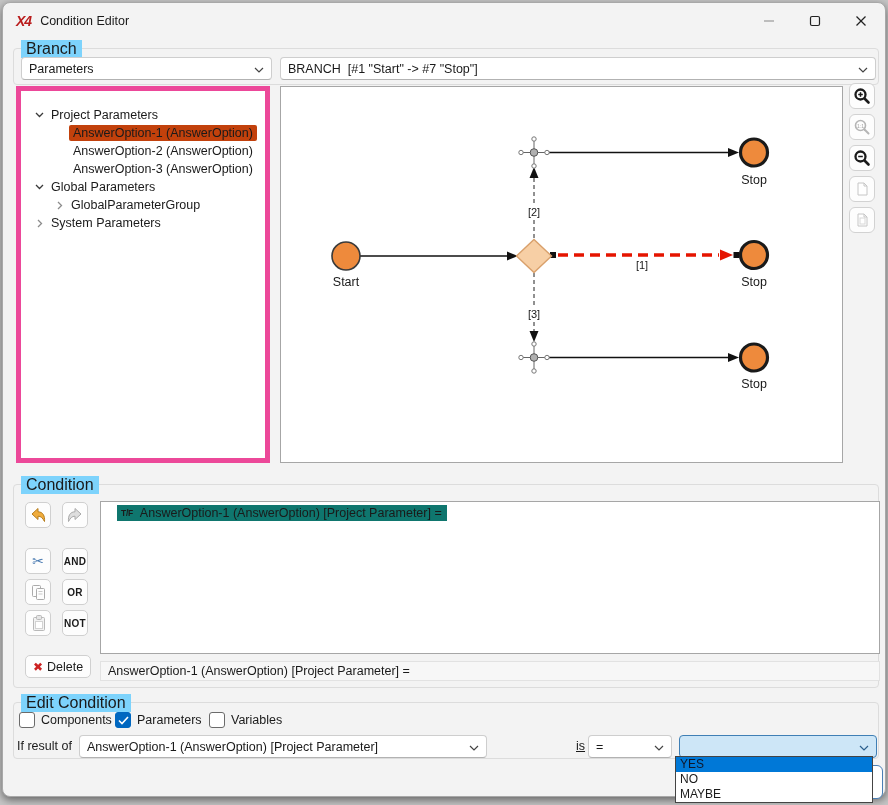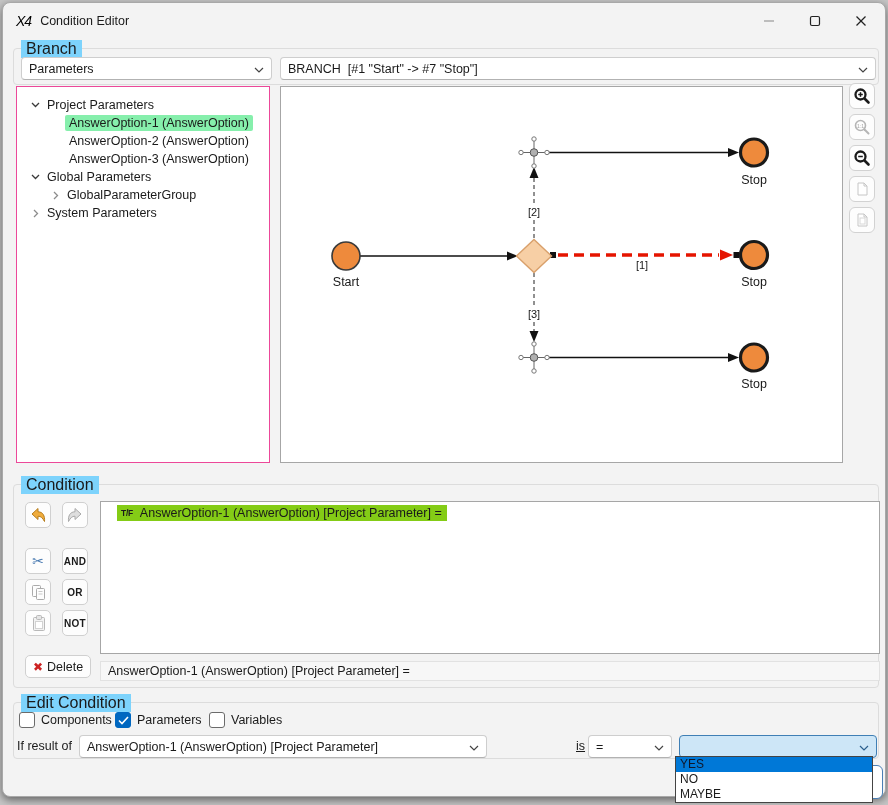--- a/index.html
+++ b/index.html
@@ -3,53 +3,53 @@
 <meta charset="utf-8">
 <style>
   * { box-sizing: border-box; }
   html,body { margin:0; padding:0; width:888px; height:805px; overflow:hidden;
     background:#c6c6c6; font-family:"Liberation Sans","DejaVu Sans",sans-serif; color:#1a1a1a; }
   .window { position:absolute; left:2px; top:2px; width:884px; height:795px;
     background:#f3f3f3; border:1px solid #a8a8a8; border-radius:8px;
     box-shadow:0 3px 8px rgba(0,0,0,.5); }
   
   .titlebar { position:absolute; left:0; top:0; right:0; height:36px; display:flex; align-items:center; }
-  .logo { font-weight:normal; font-size:14px; color:#000000; margin-left:13px; letter-spacing:-1px; font-style:italic; }
+  .logo { font-weight:bold; font-size:14px; color:#b91c1c; margin-left:13px; letter-spacing:-1px; font-style:italic; }
   .title { font-size:12.5px; margin-left:9px; }
   .wcontrols { position:absolute; right:1px; top:0; height:35px; display:flex; }
   .wbtn { width:46px; height:35px; display:flex; align-items:center; justify-content:center; border-top-right-radius:8px; }
   
   .group { position:absolute; border:1px solid #dcdcdc; border-radius:4px; }
   .glabel { position:absolute; top:-9px; left:7px; background:#7dd3fc; padding:0 5px; font-size:16px; }
   
   .combo { position:absolute; height:23px; background:#fff; border:1px solid #cecece;
     border-bottom-color:#b2b2b2; border-radius:4px; display:flex; align-items:center;
     font-size:12.5px; padding:0 22px 0 7px; }
   .combo .val { white-space:pre; overflow:hidden; }
   .combo .cv { position:absolute; right:7px; top:9px; }
   .combo.focused { background:#cde6f7; border:1px solid #3f7fb5; }
   
   .tree { position:absolute; left:13px; top:83px; width:254px; height:377px; background:#fff;
-    border:1px solid #ec4899; padding-top:9px; overflow:hidden; }
+    border:5px solid #ec4899; padding-top:15px; overflow:hidden; }
   .trow { height:18px; display:flex; align-items:center; font-size:12.5px; cursor:default; }
   .tchev { width:15px; display:flex; justify-content:center; align-items:center; flex:none; }
   .tlabel { padding:1px 4px; border-radius:2px; white-space:nowrap; }
-  .trow.sel .tlabel { background:#86efac; }
+  .trow.sel .tlabel { background:#c2410c; }
   .ind0 { padding-left:11px; } .ind1 { padding-left:48px; } .ind1c { padding-left:31px; }
   
   .canvas { position:absolute; left:277px; top:83px; width:563px; height:377px; background:#fff; border:1px solid #a6a6a6; }
   .sbtn { position:absolute; left:846px; width:26px; height:26px; background:#fdfdfd;
     border:1px solid #d2d2d2; border-radius:6px; display:flex; align-items:center; justify-content:center; }
   
   .cbtn { position:absolute; width:26px; height:26px; background:#fdfdfd; border:1px solid #d0d0d0;
     border-radius:5px; display:flex; align-items:center; justify-content:center; }
   .logic { font-size:10px; font-weight:bold; letter-spacing:.3px; }
   .cutg { color:#4678b0; font-size:14px; font-family:"DejaVu Sans",sans-serif; }
   .list { position:absolute; left:86px; top:16px; width:780px; height:153px; background:#fff; border:1px solid #a6a6a6; overflow:hidden; }
-  .litem { margin:3px 0 0 16px; display:inline-flex; align-items:center; background:#84cc16; padding:1px 5px 1px 4px; font-size:12.5px; }
+  .litem { margin:3px 0 0 16px; display:inline-flex; align-items:center; background:#0f766e; padding:1px 5px 1px 4px; font-size:12.5px; }
   .lpre { font-size:8.5px; font-weight:bold; margin-right:7px; letter-spacing:-.3px; }
   .expr { position:absolute; left:86px; top:176px; width:780px; height:20px; background:#f7f7f7;
     border:1px solid #e2e2e2; font-size:12.5px; line-height:18px; padding-left:7px; white-space:nowrap; overflow:hidden; }
   .delbtn { position:absolute; left:11px; top:170px; width:66px; height:23px; background:#fdfdfd;
     border:1px solid #d0d0d0; border-radius:5px; display:flex; align-items:center; justify-content:center; gap:4px; font-size:12.5px; }
   .delx { color:#cc2222; font-weight:bold; font-size:12px; font-family:"DejaVu Sans",sans-serif; }
   
   .cbgrp { position:absolute; top:9px; display:flex; align-items:center; gap:6px; font-size:12.5px; }
   .cbox { width:16px; height:16px; border:1px solid #6b6b6b; border-radius:3px; background:#fff;
     display:flex; align-items:center; justify-content:center; flex:none; }

